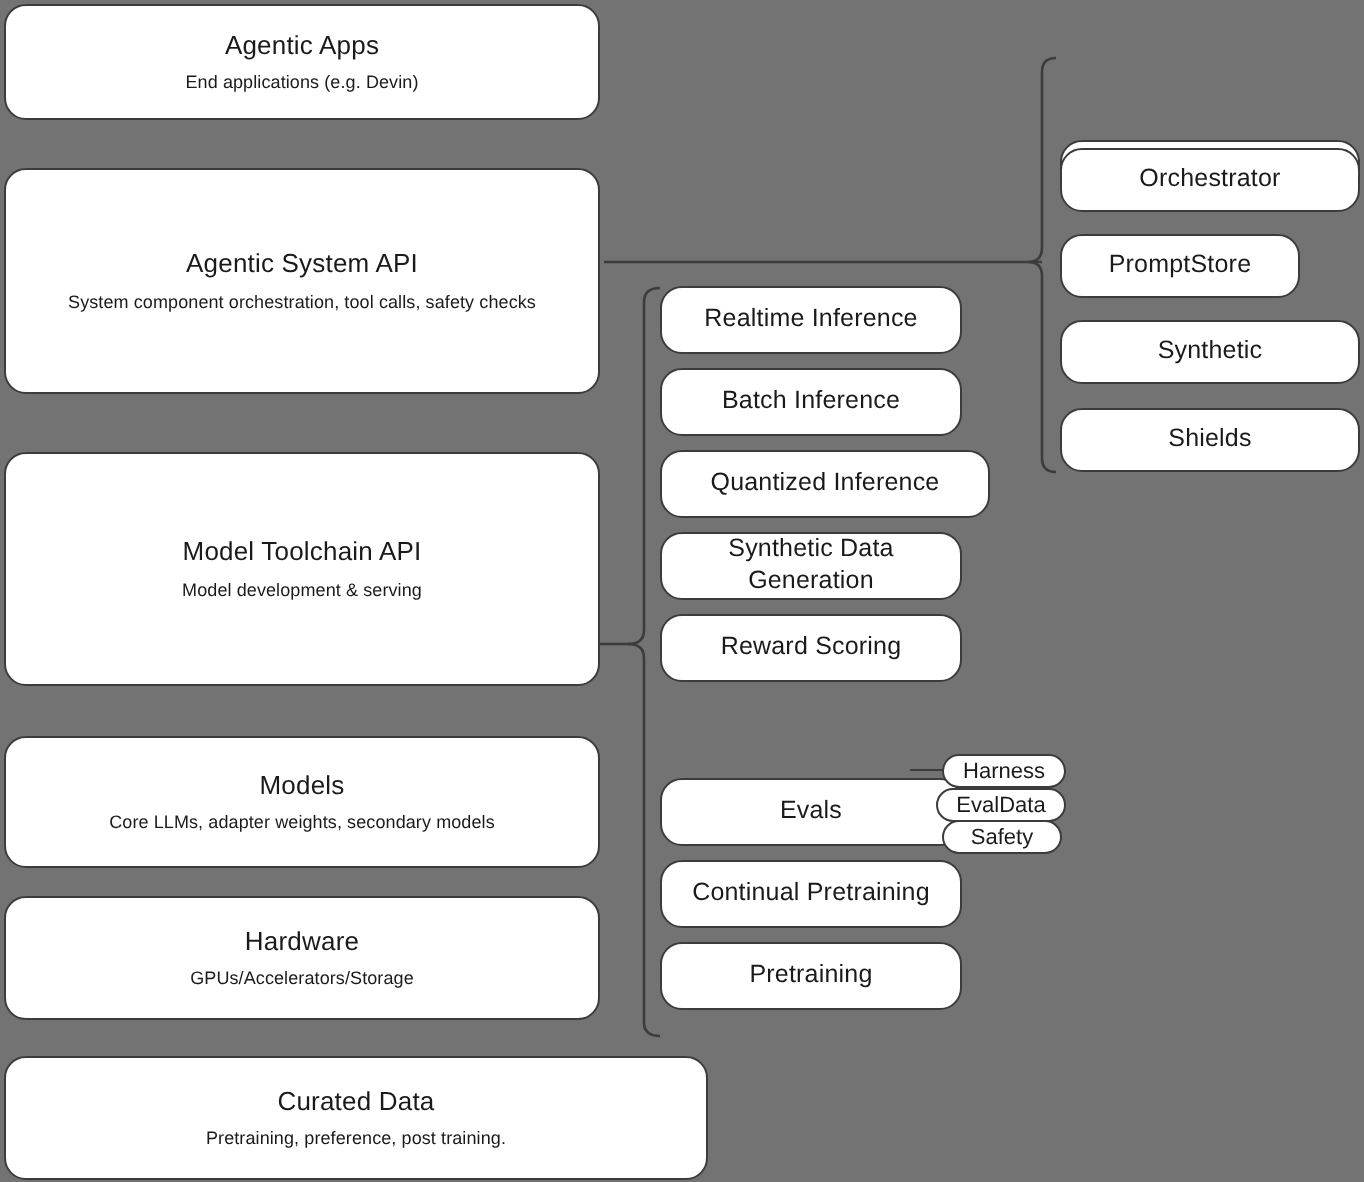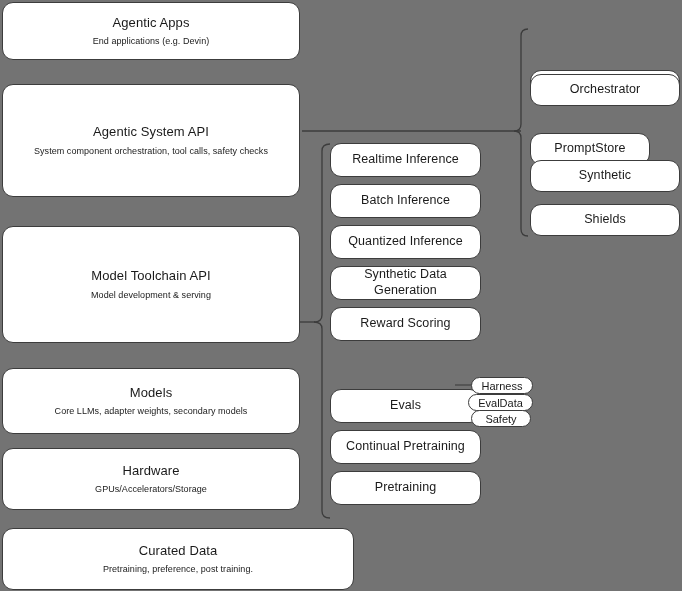--- a/index.html
+++ b/index.html
@@ -118,21 +118,21 @@
     <div class="title">Curated Data</div>
     <div class="subtitle">Pretraining, preference, post training.</div>
   </div>
 
   <div class="box mid-box" style="left:330px; top:143px; width:151px; height:34px;">
     <div class="title">Realtime Inference</div>
   </div>
   <div class="box mid-box" style="left:330px; top:184px; width:151px; height:34px;">
     <div class="title">Batch Inference</div>
   </div>
-  <div class="box mid-box" style="left:330px; top:225px; width:151px; height:34px;">
+  <div class="box mid-box" style="left:330px; top:225px; width:165px; height:34px;">
     <div class="title">Quantized Inference</div>
   </div>
   <div class="box mid-box" style="left:330px; top:266px; width:151px; height:34px;">
     <div class="title">Synthetic Data Generation</div>
   </div>
   <div class="box mid-box" style="left:330px; top:307px; width:151px; height:34px;">
     <div class="title">Reward Scoring</div>
   </div>
   <div class="box mid-box" style="left:330px; top:389px; width:151px; height:34px;">
     <div class="title">Evals</div>
@@ -153,21 +153,21 @@
   <div class="pill" style="left:471px; top:410px; width:60px; height:17px;">
     <span>Safety</span>
   </div>
 
   <div class="box right-box" style="left:530px; top:34px; width:150px; height:32px;margin-top:36px;">
     <div class="title">Assistant</div>
   </div>
   <div class="box right-box" style="left:530px; top:74px; width:150px; height:32px;">
     <div class="title">Orchestrator</div>
   </div>
-  <div class="box right-box" style="left:530px; top:133px; width:120px; height:32px;">
+  <div class="box right-box" style="left:530px; top:117px; width:120px; height:32px;">
     <div class="title">PromptStore</div>
   </div>
   <div class="box right-box" style="left:530px; top:160px; width:150px; height:32px;">
     <div class="title">Synthetic</div>
   </div>
   <div class="box right-box" style="left:530px; top:204px; width:150px; height:32px;">
     <div class="title">Shields</div>
   </div>
 
 </div>

